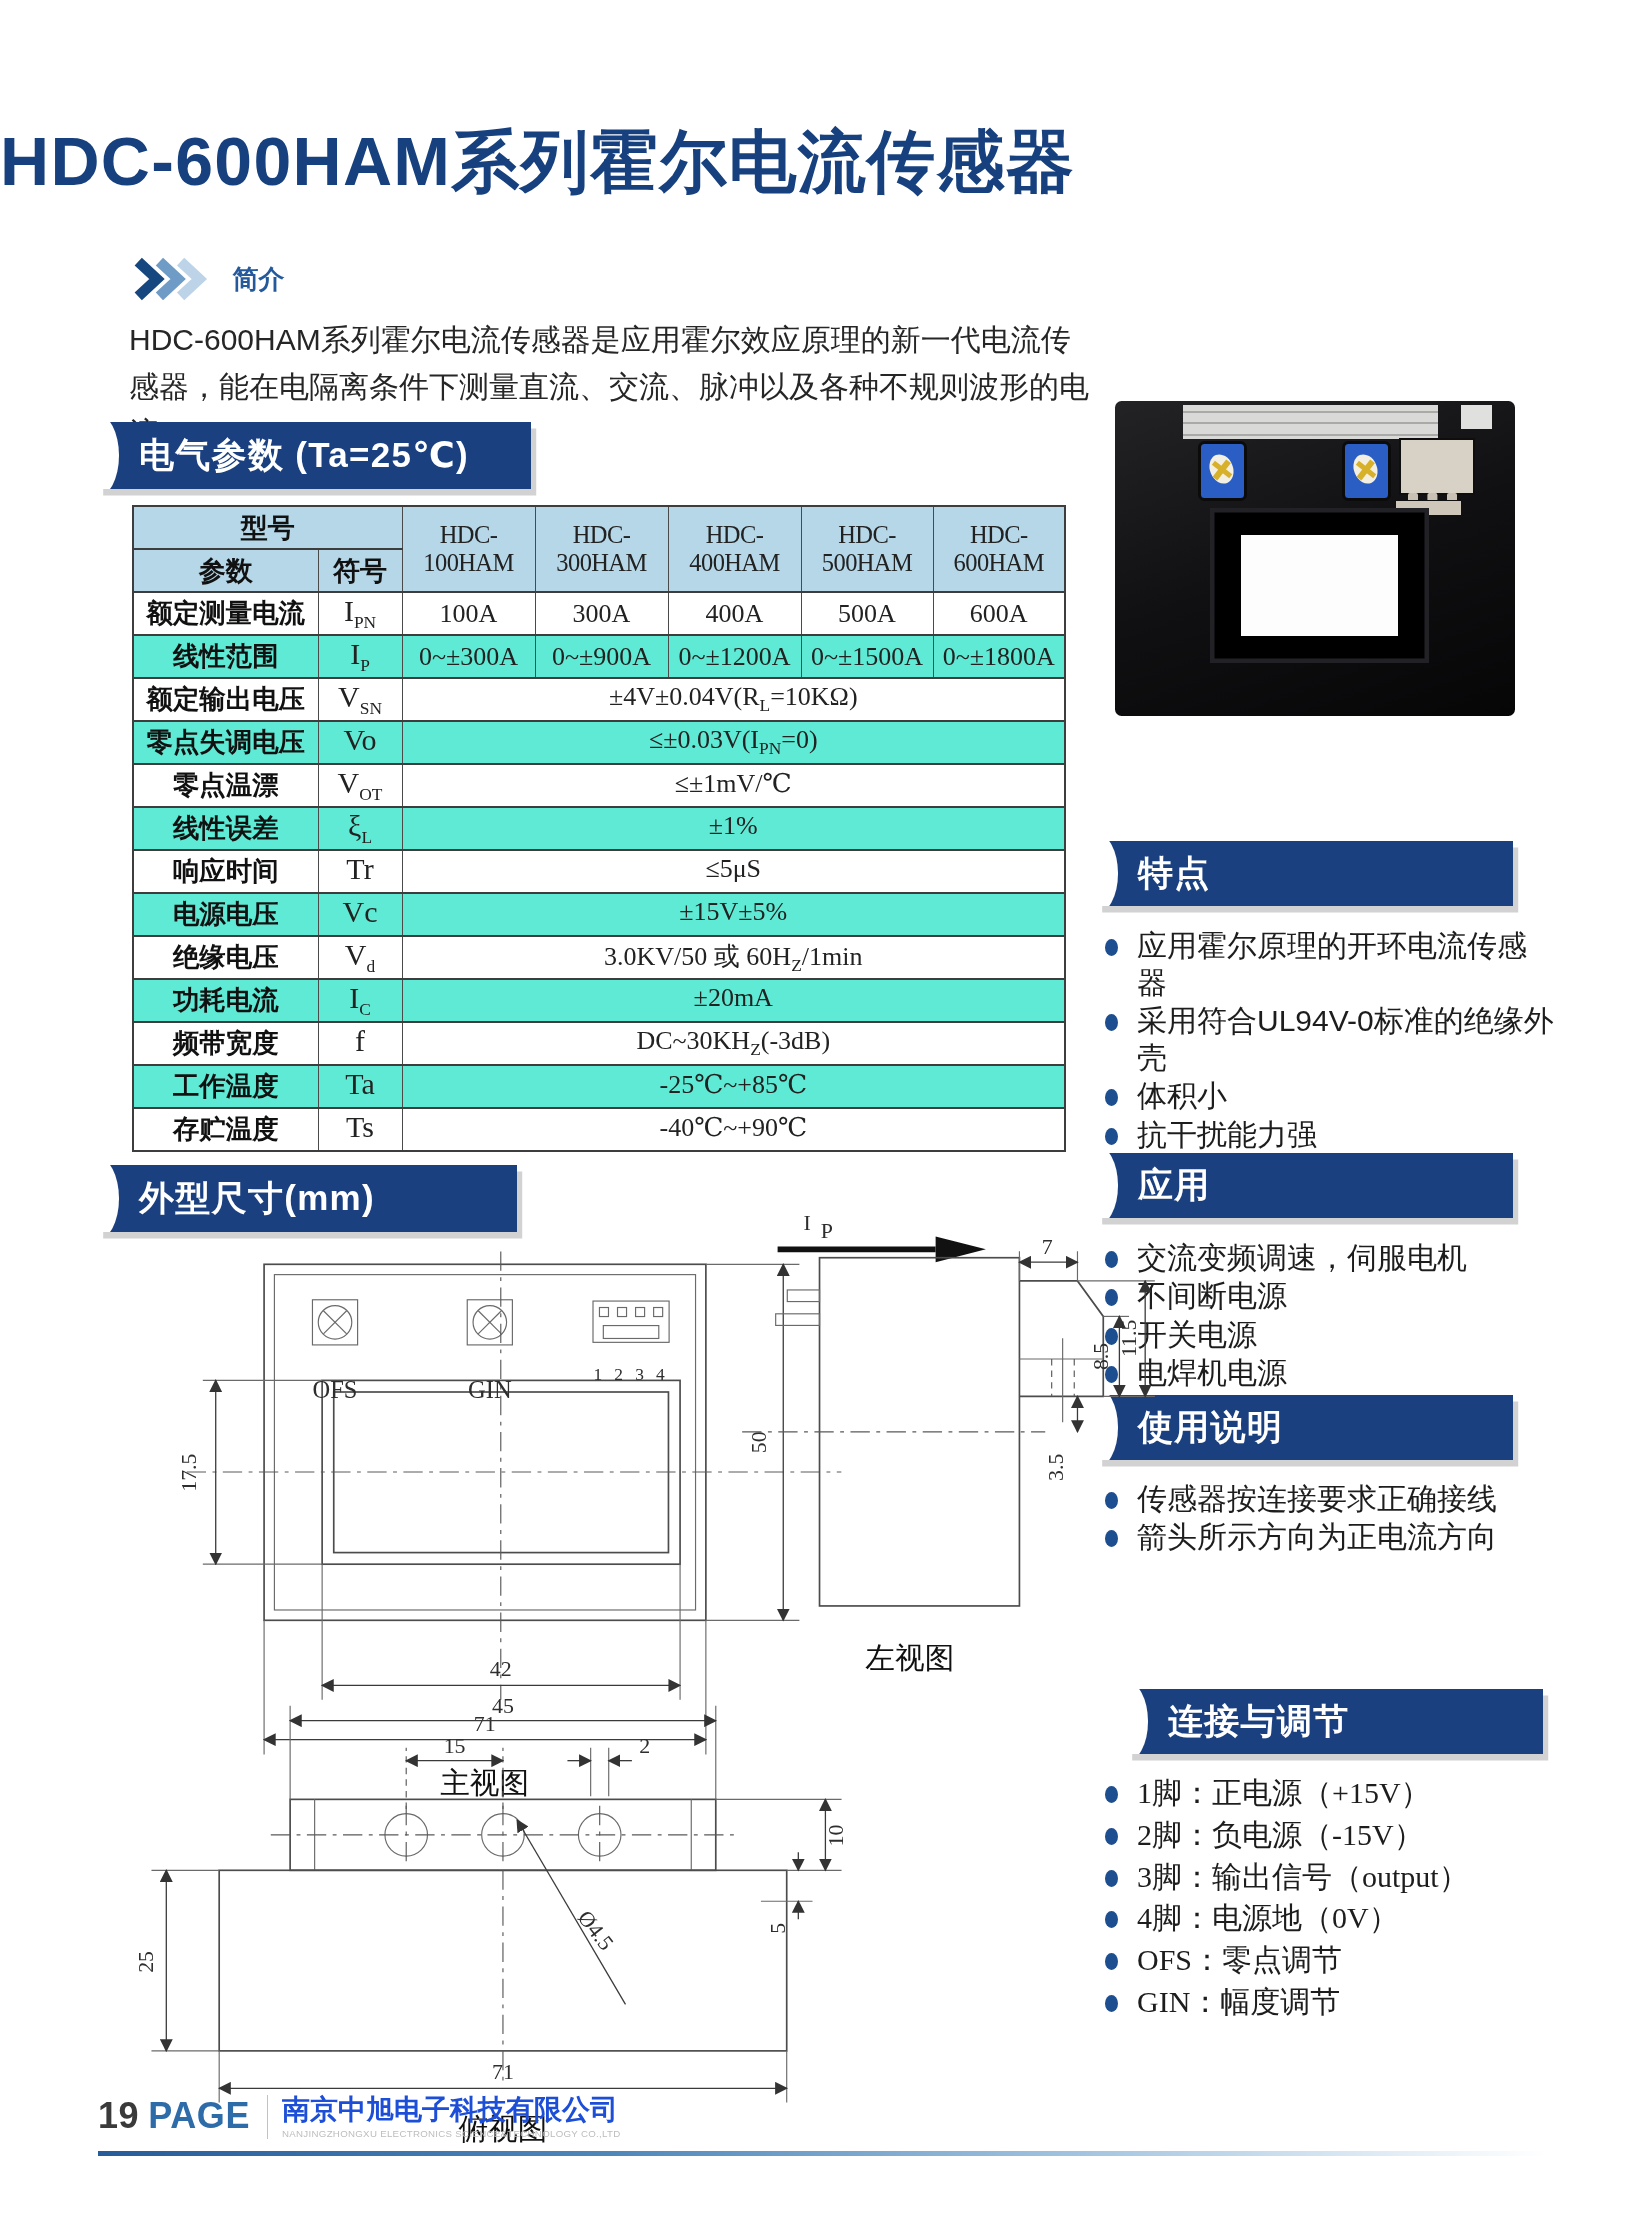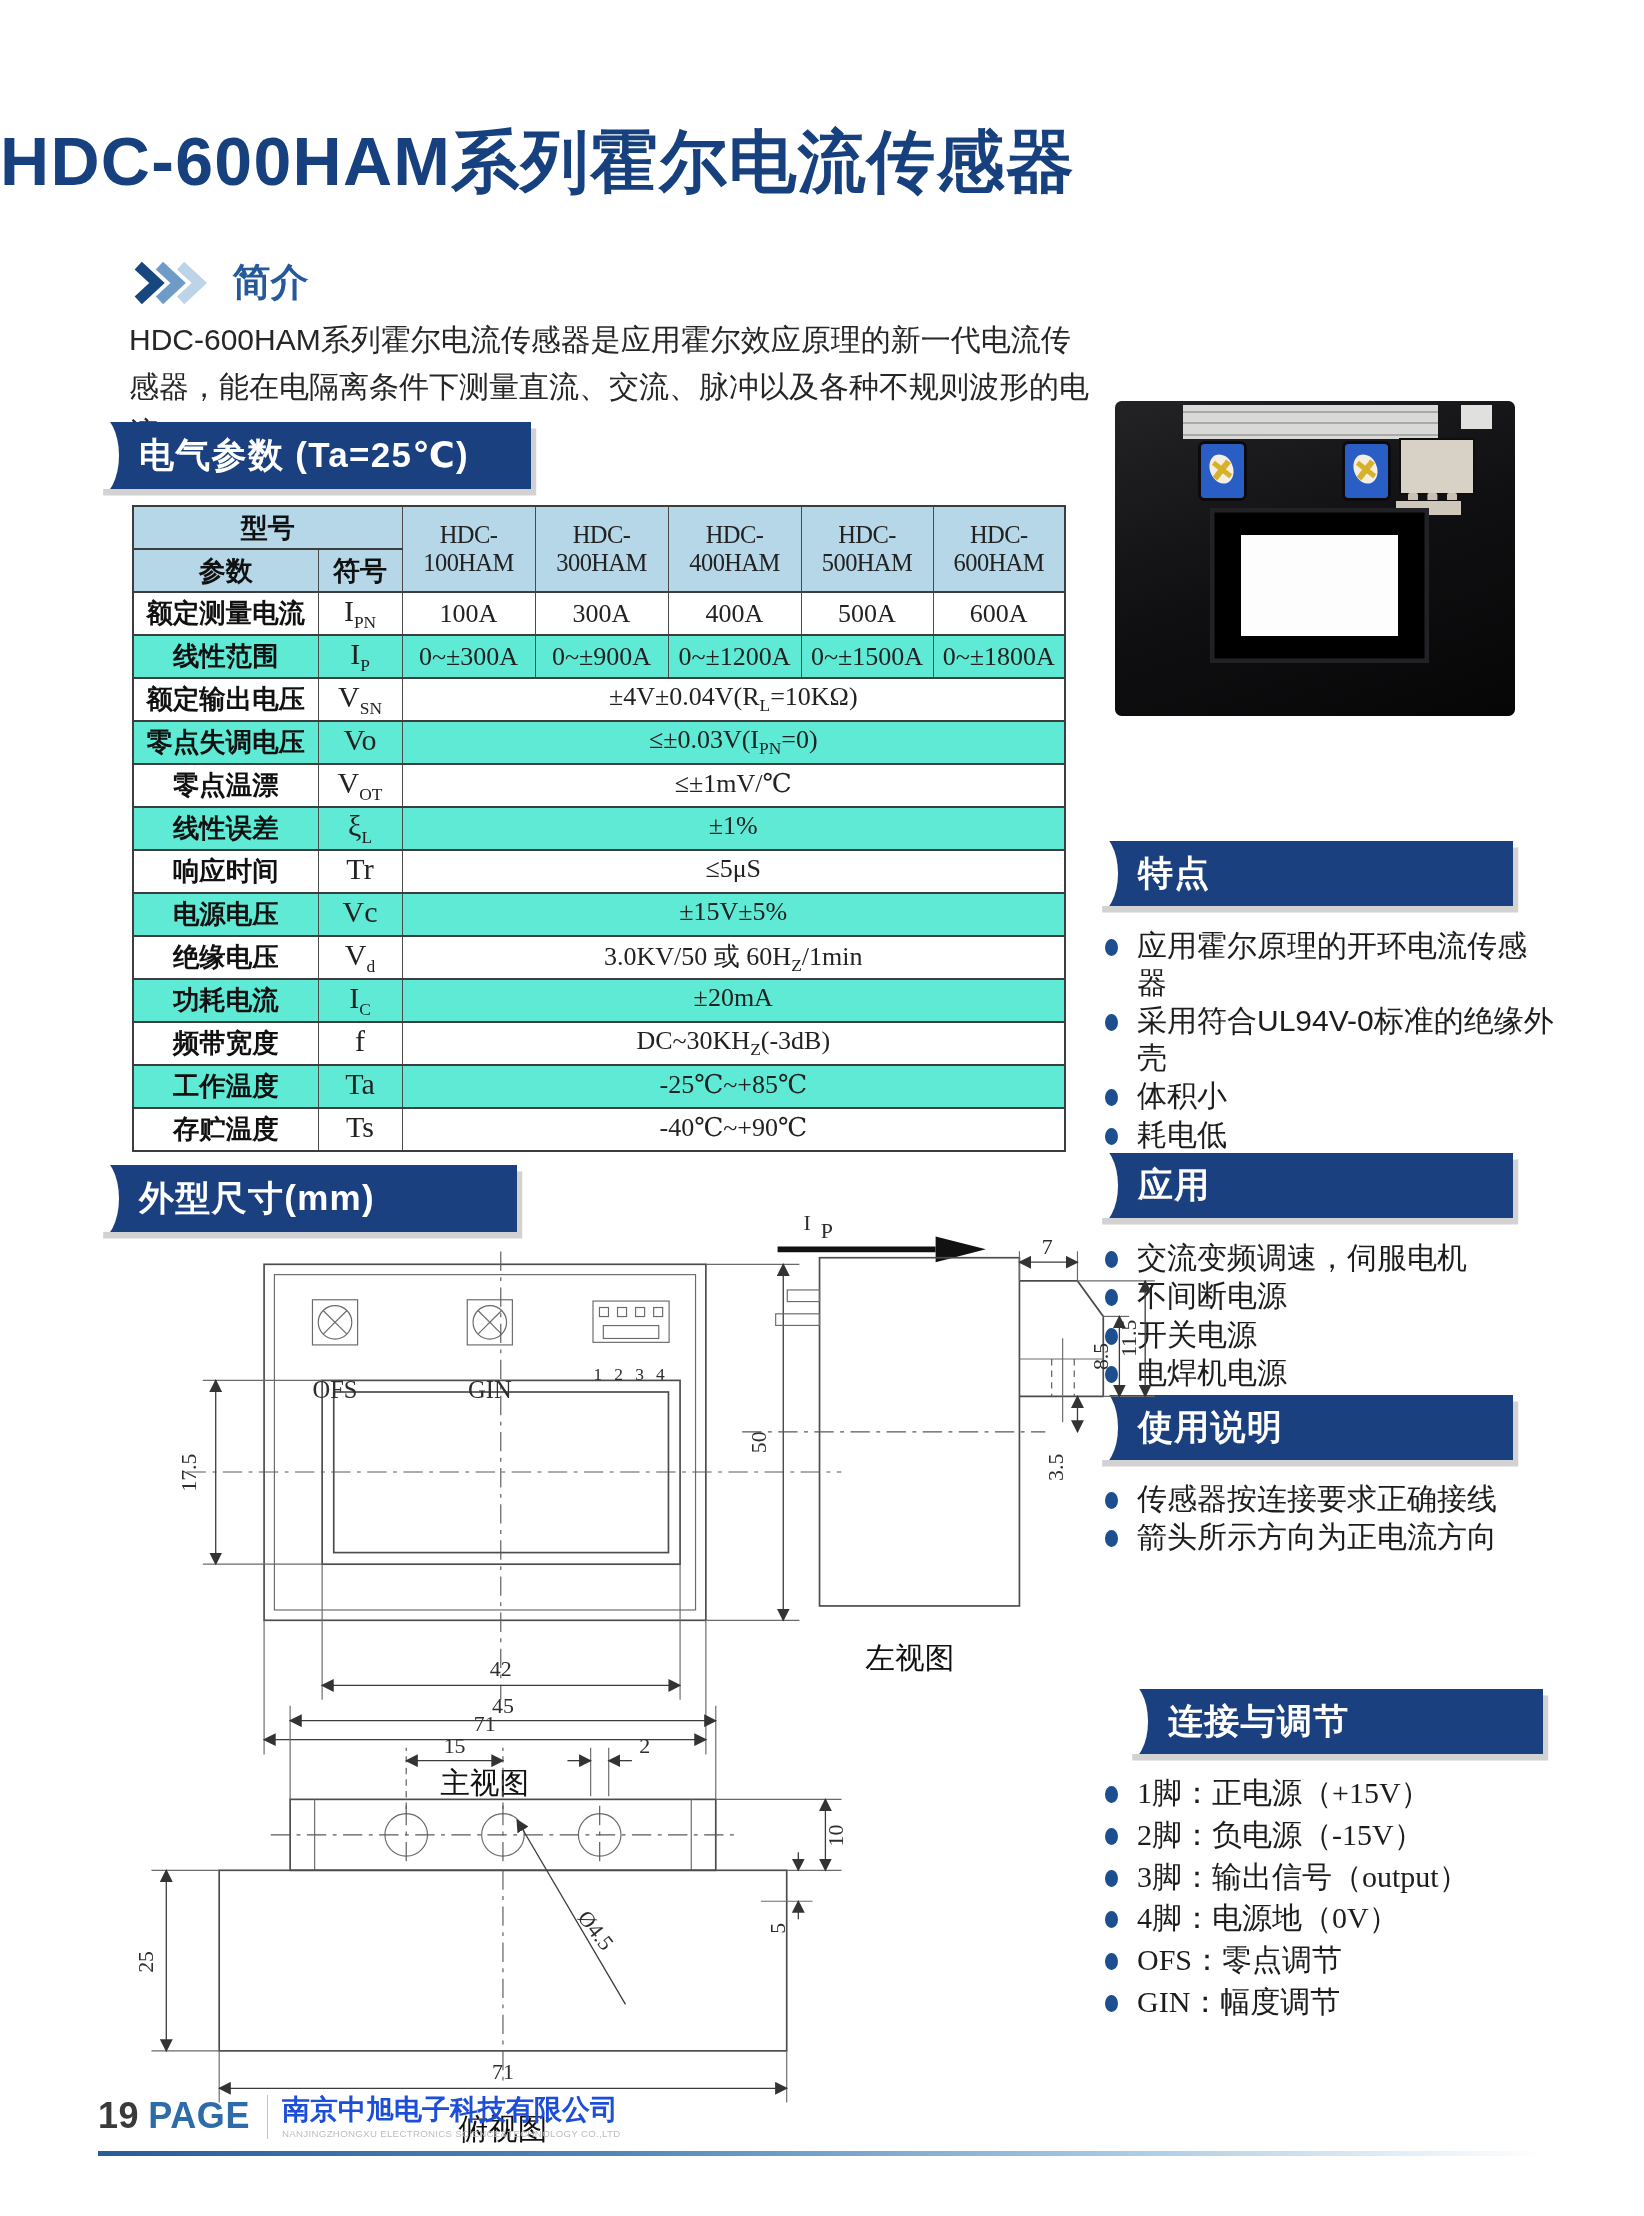--- a/index.html
+++ b/index.html
@@ -7,21 +7,21 @@
         font-family:"Liberation Sans","DejaVu Sans",sans-serif;color:#222;}
   .ser{font-family:"Liberation Serif","DejaVu Serif",serif;}
 
   
   .title{position:absolute;left:0;right:0;top:117px;margin:0;
          font-size:68px;font-weight:bold;color:#17417e;letter-spacing:1.3px;}
 
   
   .intro-head{position:absolute;left:132px;top:257px;display:flex;align-items:center;gap:19.4px;}
   .chev{width:81px;height:44px;}
-  .intro-title{font-size:38px;font-weight:bold;color:#24599b;}
+  .intro-title{font-size:26px;font-weight:bold;color:#24599b;}
   .intro-text{position:absolute;left:129px;top:317px;width:968px;margin:0;
               font-size:30px;line-height:1.55;color:#262626;font-weight:500;}
 
   
   .banner{position:absolute;background:#1b4080;color:#fff;font-weight:bold;display:flex;
           align-items:center;overflow:hidden;box-shadow:5.2px 6.5px 0 rgba(165,165,165,.5);}
   .banner::before{content:"";position:absolute;left:-23px;top:-7.7px;bottom:-7.7px;width:44px;
           background:#fff;border-radius:50%;}
   .banner .bl{position:relative;margin-left:41px;font-size:35px;letter-spacing:1.3px;white-space:nowrap;}
   .b-elec{left:98px;top:422px;width:433px;height:67px;}
@@ -246,21 +246,20 @@
     <div class="win-hole"></div>
   </div>
 
   <div class="banner b-feat">
     <span class="bl">特点</span>
   </div>
   <ul class="blist l-feat">
     <li>应用霍尔原理的开环电流传感器</li>
     <li>采用符合UL94V-0标准的绝缘外壳</li>
     <li>体积小</li>
-    <li>耗电低</li>
     <li>抗干扰能力强</li>
   </ul>
 
   <div class="banner b-app">
     <span class="bl">应用</span>
   </div>
   <ul class="blist l-app">
     <li>交流变频调速，伺服电机</li>
     <li>不间断电源</li>
     <li>开关电源</li>

